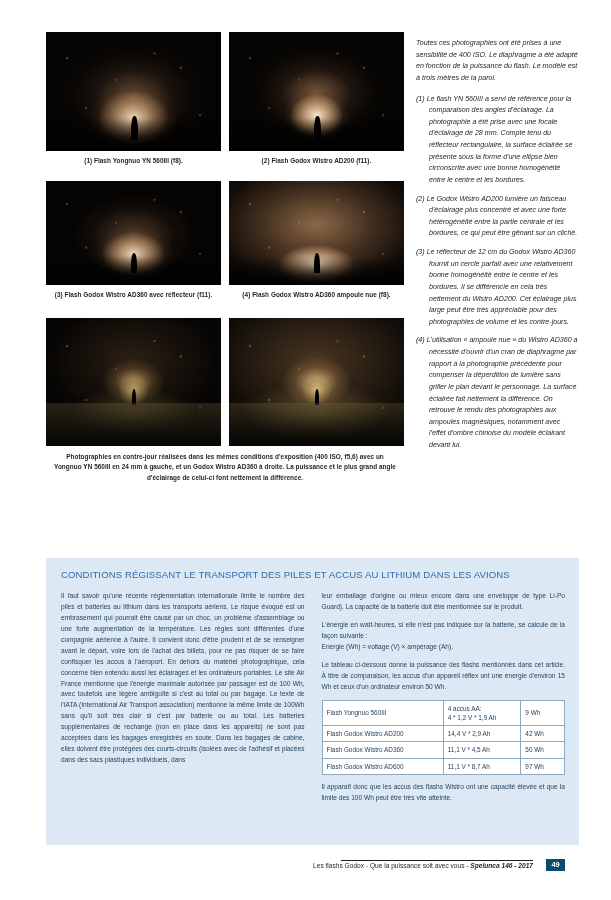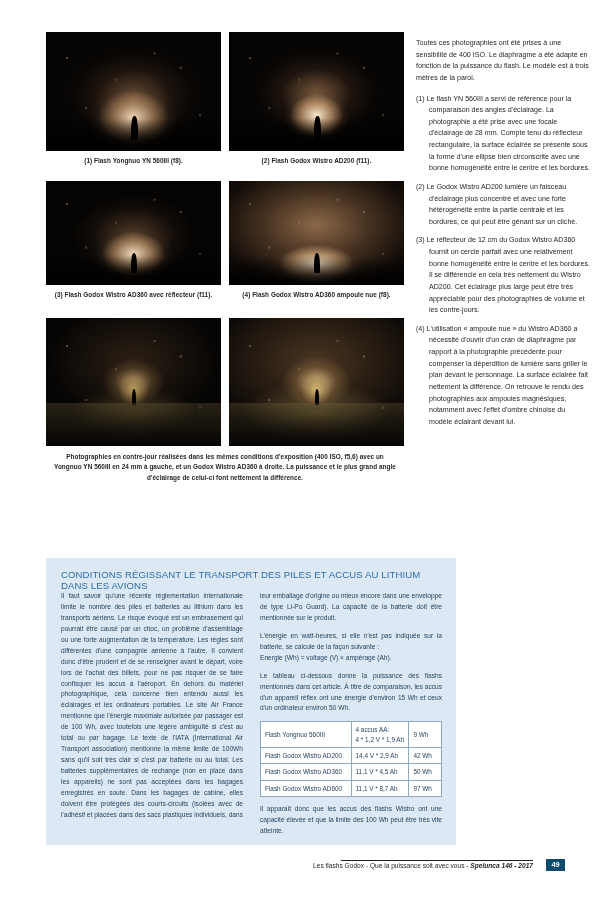--- a/index.html
+++ b/index.html
@@ -135,33 +135,33 @@
   
   #right-col {
     position: absolute;
     left: 416px; top: 38px;
     width: 174px;
     font-size: 7.1px;
     line-height: 1.64;
     color: #231f20;
     text-align: left;
   }
-  #right-col p { margin: 0 0 9px 0; }
+  #right-col p { margin: 0 12px 9px 0; font-style: italic; }
   #right-col p.numbered {
     padding-left: 13px;
     text-indent: -13px;
     margin-bottom: 7px;
   }
   #right-col p.numbered .num { }
 
   
   #blue-panel {
     position: absolute;
     left: 46px; top: 558px;
-    width: 410px; height: 287px;
+    width: 533px; height: 287px;
     background: #dce9f4;
   }
   #panel-title {
     position: absolute;
     left: 15px; top: 11px;
     right: 12px;
     font-size: 9.6px;
     color: #2f6ca8;
     letter-spacing: .1px;
   }

